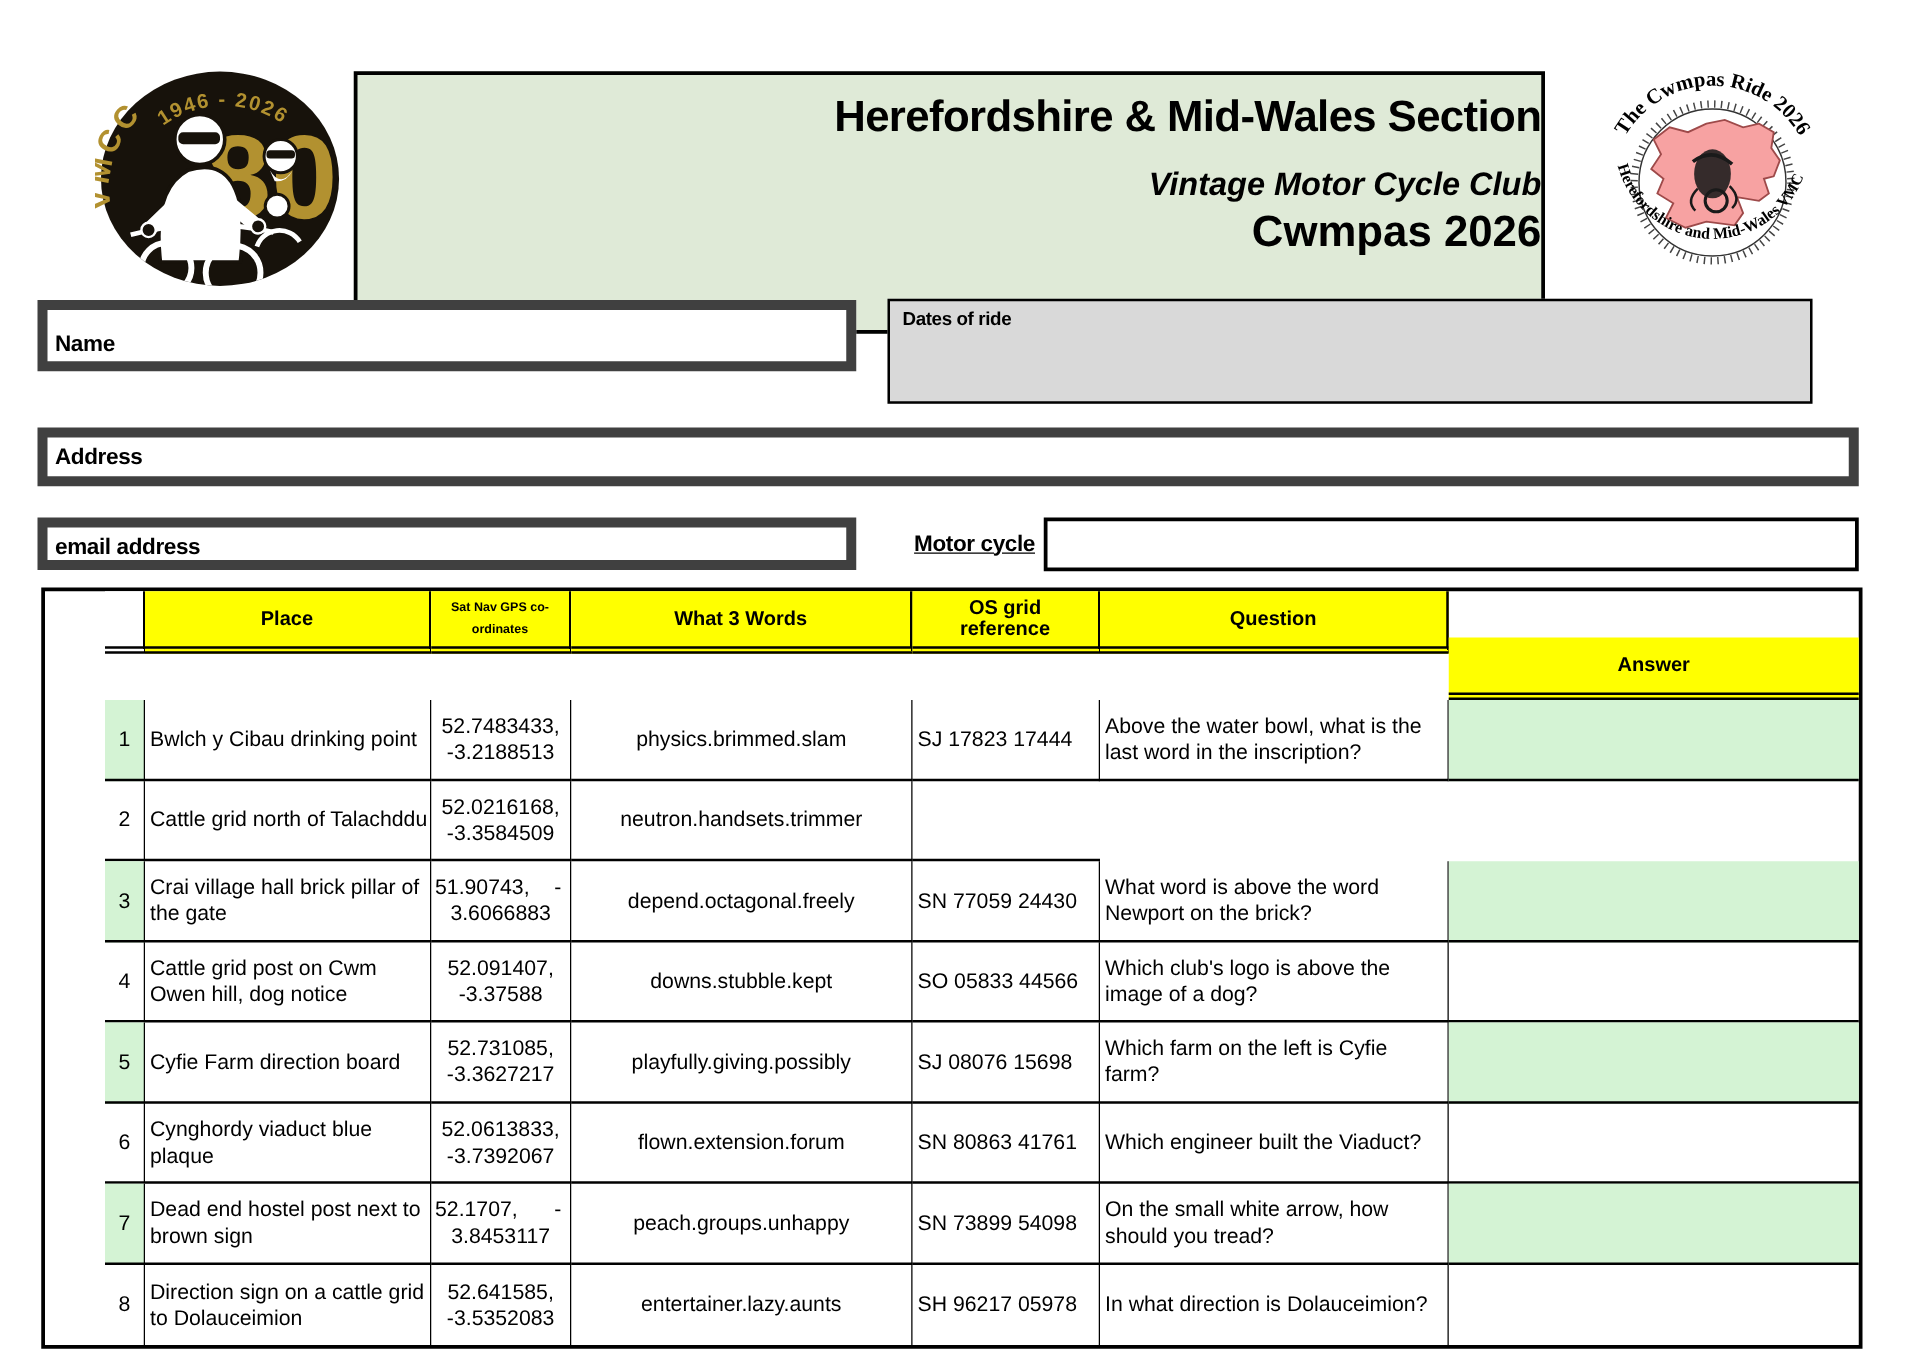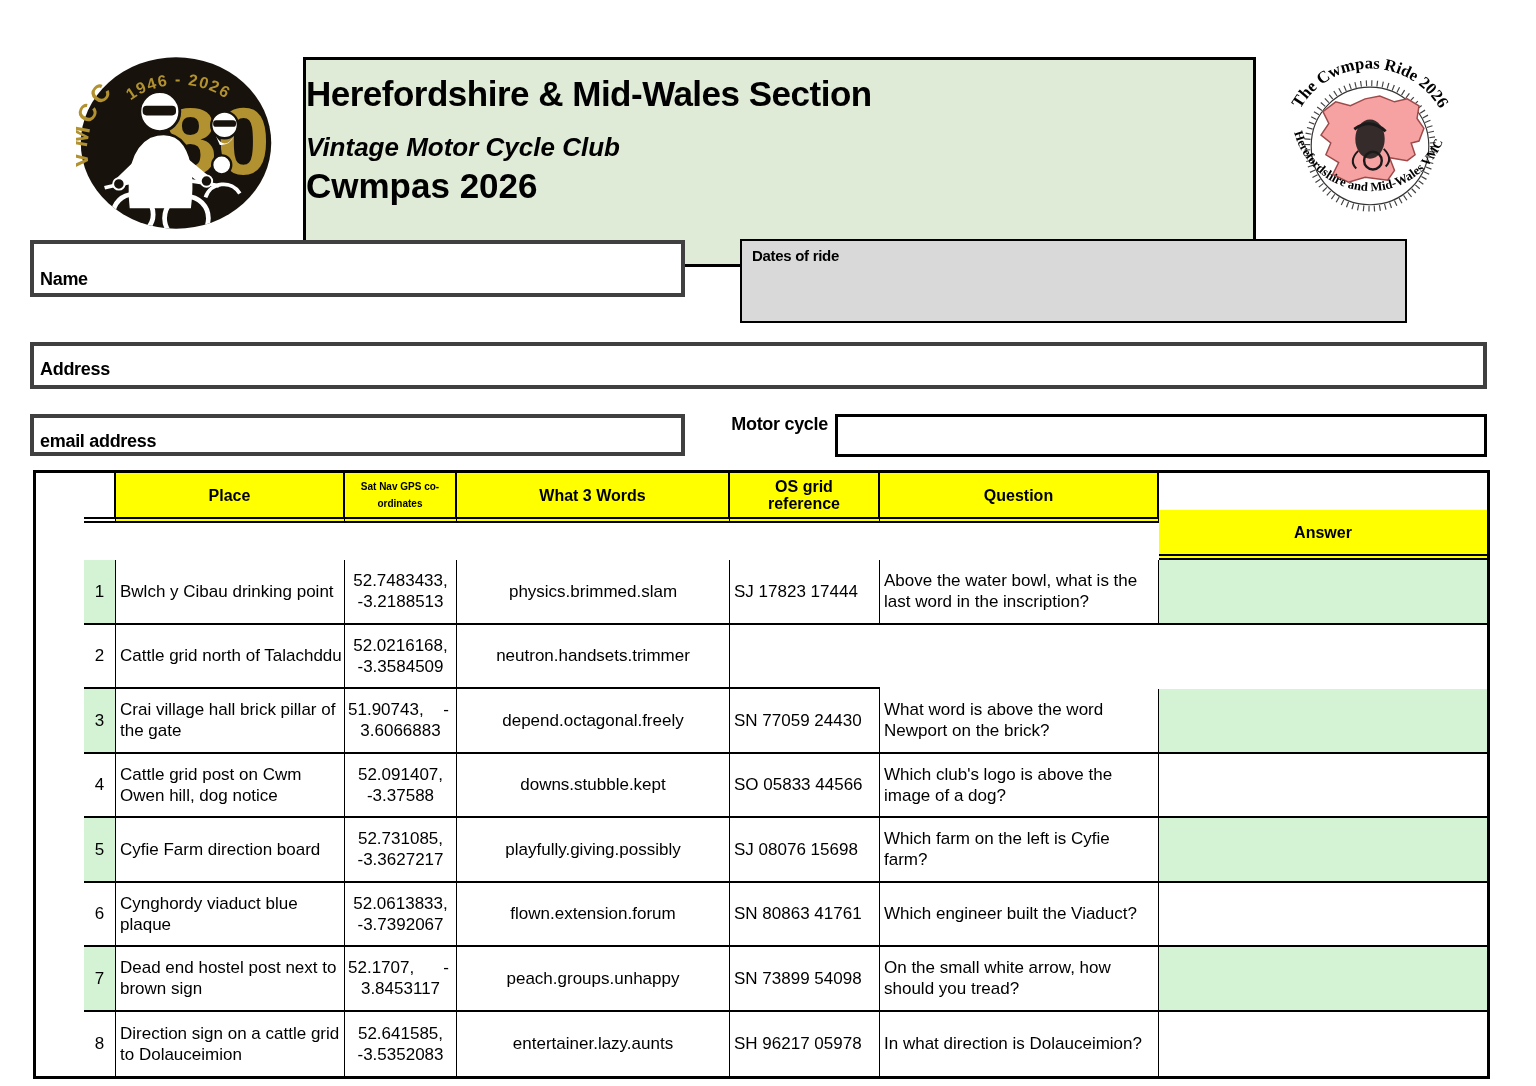--- a/index.html
+++ b/index.html
@@ -10,41 +10,41 @@
     --gold:#b29130;
     --ink:#17120b;
     --pink:#f7a2a2;
   }
   *{box-sizing:border-box;margin:0;padding:0;}
   body{background:#ffffff;font-family:"Liberation Sans",sans-serif;color:#000;}
   .page{position:relative;width:1536px;height:1086px;background:#fff;overflow:hidden;}
 
   
   .logo-left{position:absolute;left:76px;top:52px;width:200px;height:182px;}
-  .title-box{position:absolute;left:303px;top:57px;width:953px;height:210px;
-    background:var(--titlegreen);border:3px solid #000;text-align:left;}
+  .title-box{position:absolute;left:283px;top:57px;width:953px;height:210px;
+    background:var(--titlegreen);border:3px solid #000;text-align:right;}
   .title-box .t1{margin-top:14px;font-size:35px;font-weight:bold;letter-spacing:-0.5px;}
   .title-box .t2{margin-top:18px;font-size:26px;font-weight:bold;font-style:italic;}
   .title-box .t3{margin-top:3px;font-size:35px;font-weight:bold;}
   .logo-right{position:absolute;left:1272px;top:45px;width:196px;height:196px;}
 
   
-  .field{position:absolute;background:#fff;border:4px solid #404040;}
+  .field{position:absolute;background:#fff;border:8px solid #404040;}
   .flabel{font-weight:bold;font-size:18px;letter-spacing:-0.3px;}
   .name-box{left:30px;top:240px;width:655px;height:57px;}
   .name-box .flabel{position:absolute;left:6px;bottom:3px;}
-  .dates-box{left:740px;top:239px;width:667px;height:84px;background:var(--graybox);
+  .dates-box{left:710px;top:239px;width:740px;height:84px;background:var(--graybox);
     border:2px solid #000;}
   .dates-box .flabel{position:absolute;left:10px;top:6px;font-size:15px;}
   .address-box{left:30px;top:342px;width:1457px;height:47px;}
   .address-box .flabel{position:absolute;left:6px;bottom:5px;}
   .email-box{left:30px;top:414px;width:655px;height:42px;display:flex;align-items:flex-end;}
   .email-box .flabel{margin-left:6px;}
   .motor-label{position:absolute;left:640px;top:414px;width:188px;height:42px;
-    display:flex;justify-content:flex-end;}
+    display:flex;align-items:center;justify-content:flex-end;text-decoration:underline;}
   .motor-box{left:835px;top:414px;width:652px;height:43px;border:3px solid #000;}
 
   
   .tbl{position:absolute;left:33px;top:470px;width:1457px;border:3px solid #000;background:#fff;}
   .thead,.trow{display:grid;grid-template-columns:32px 229px 112px 273px 150px 279px 1fr;padding-left:48px;}
   .hcell{height:50px;background:var(--yellow);border-right:2px solid #000;
     border-bottom:6px double #000;display:flex;align-items:center;justify-content:center;
     text-align:center;font-weight:bold;font-size:16px;line-height:17px;padding:0 14px;}
   .hcell.corner{background:#fff;padding:0;}
   .hcell.satnav{font-size:10px;padding:0 4px;}

